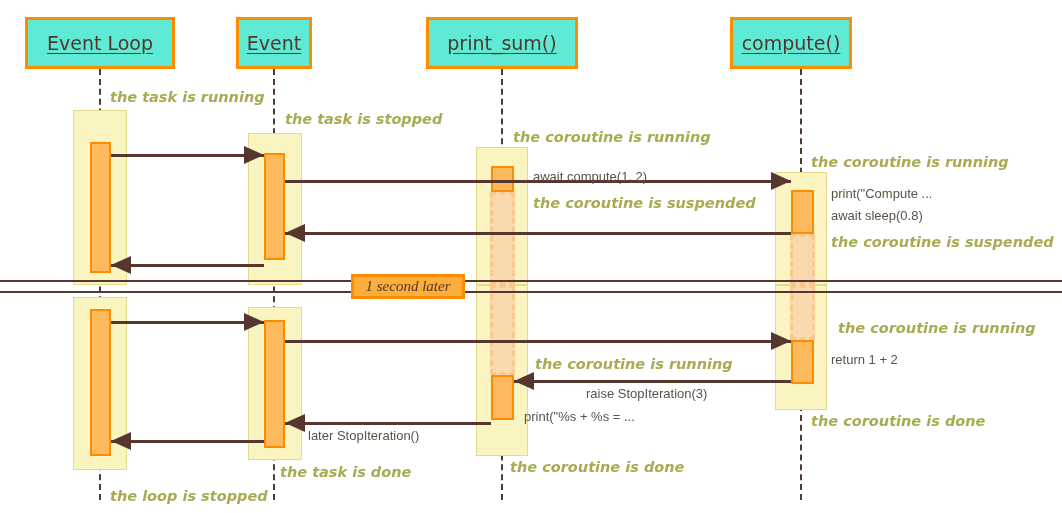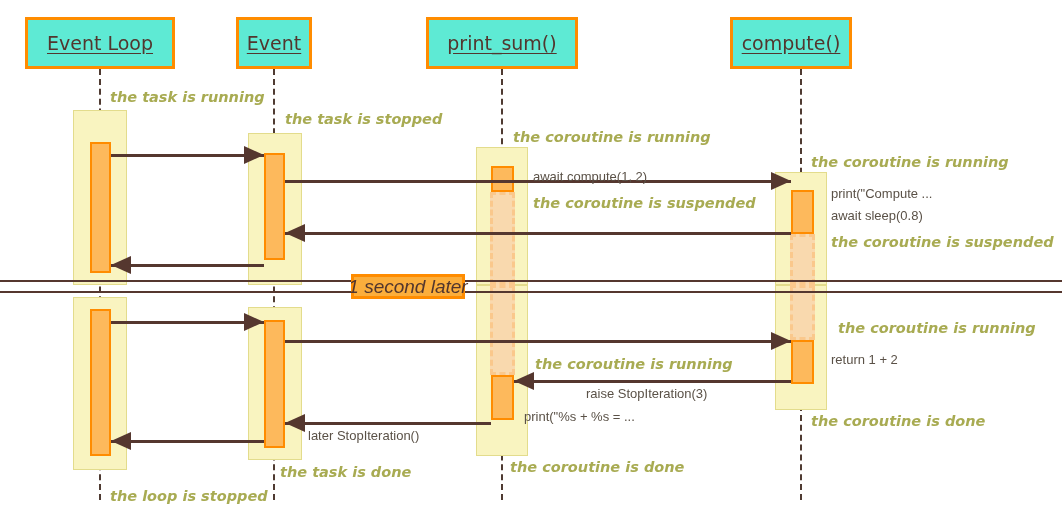--- a/index.html
+++ b/index.html
@@ -133,23 +133,23 @@
     position: absolute;
     box-sizing: border-box;
     background: #FBAE3C;
     border: 3px solid #FF8C00;
     display: flex;
     align-items: center;
     justify-content: center;
     z-index: 9;
   }
   .divider-badge-label {
-    font-family: Liberation Sans, sans-serif;
+    font-family: Liberation Serif, serif;
     font-style: italic;
-    font-size: 19px;
+    font-size: 15px;
     color: #52362E;
     white-space: nowrap;
   }
 </style>
 </head>
 <body>
 
 <div id="diagram">
   <div id="lifelines-layer">
       <div class="lifeline" style="left: 99px; top: 69px; height: 431px;"></div>

